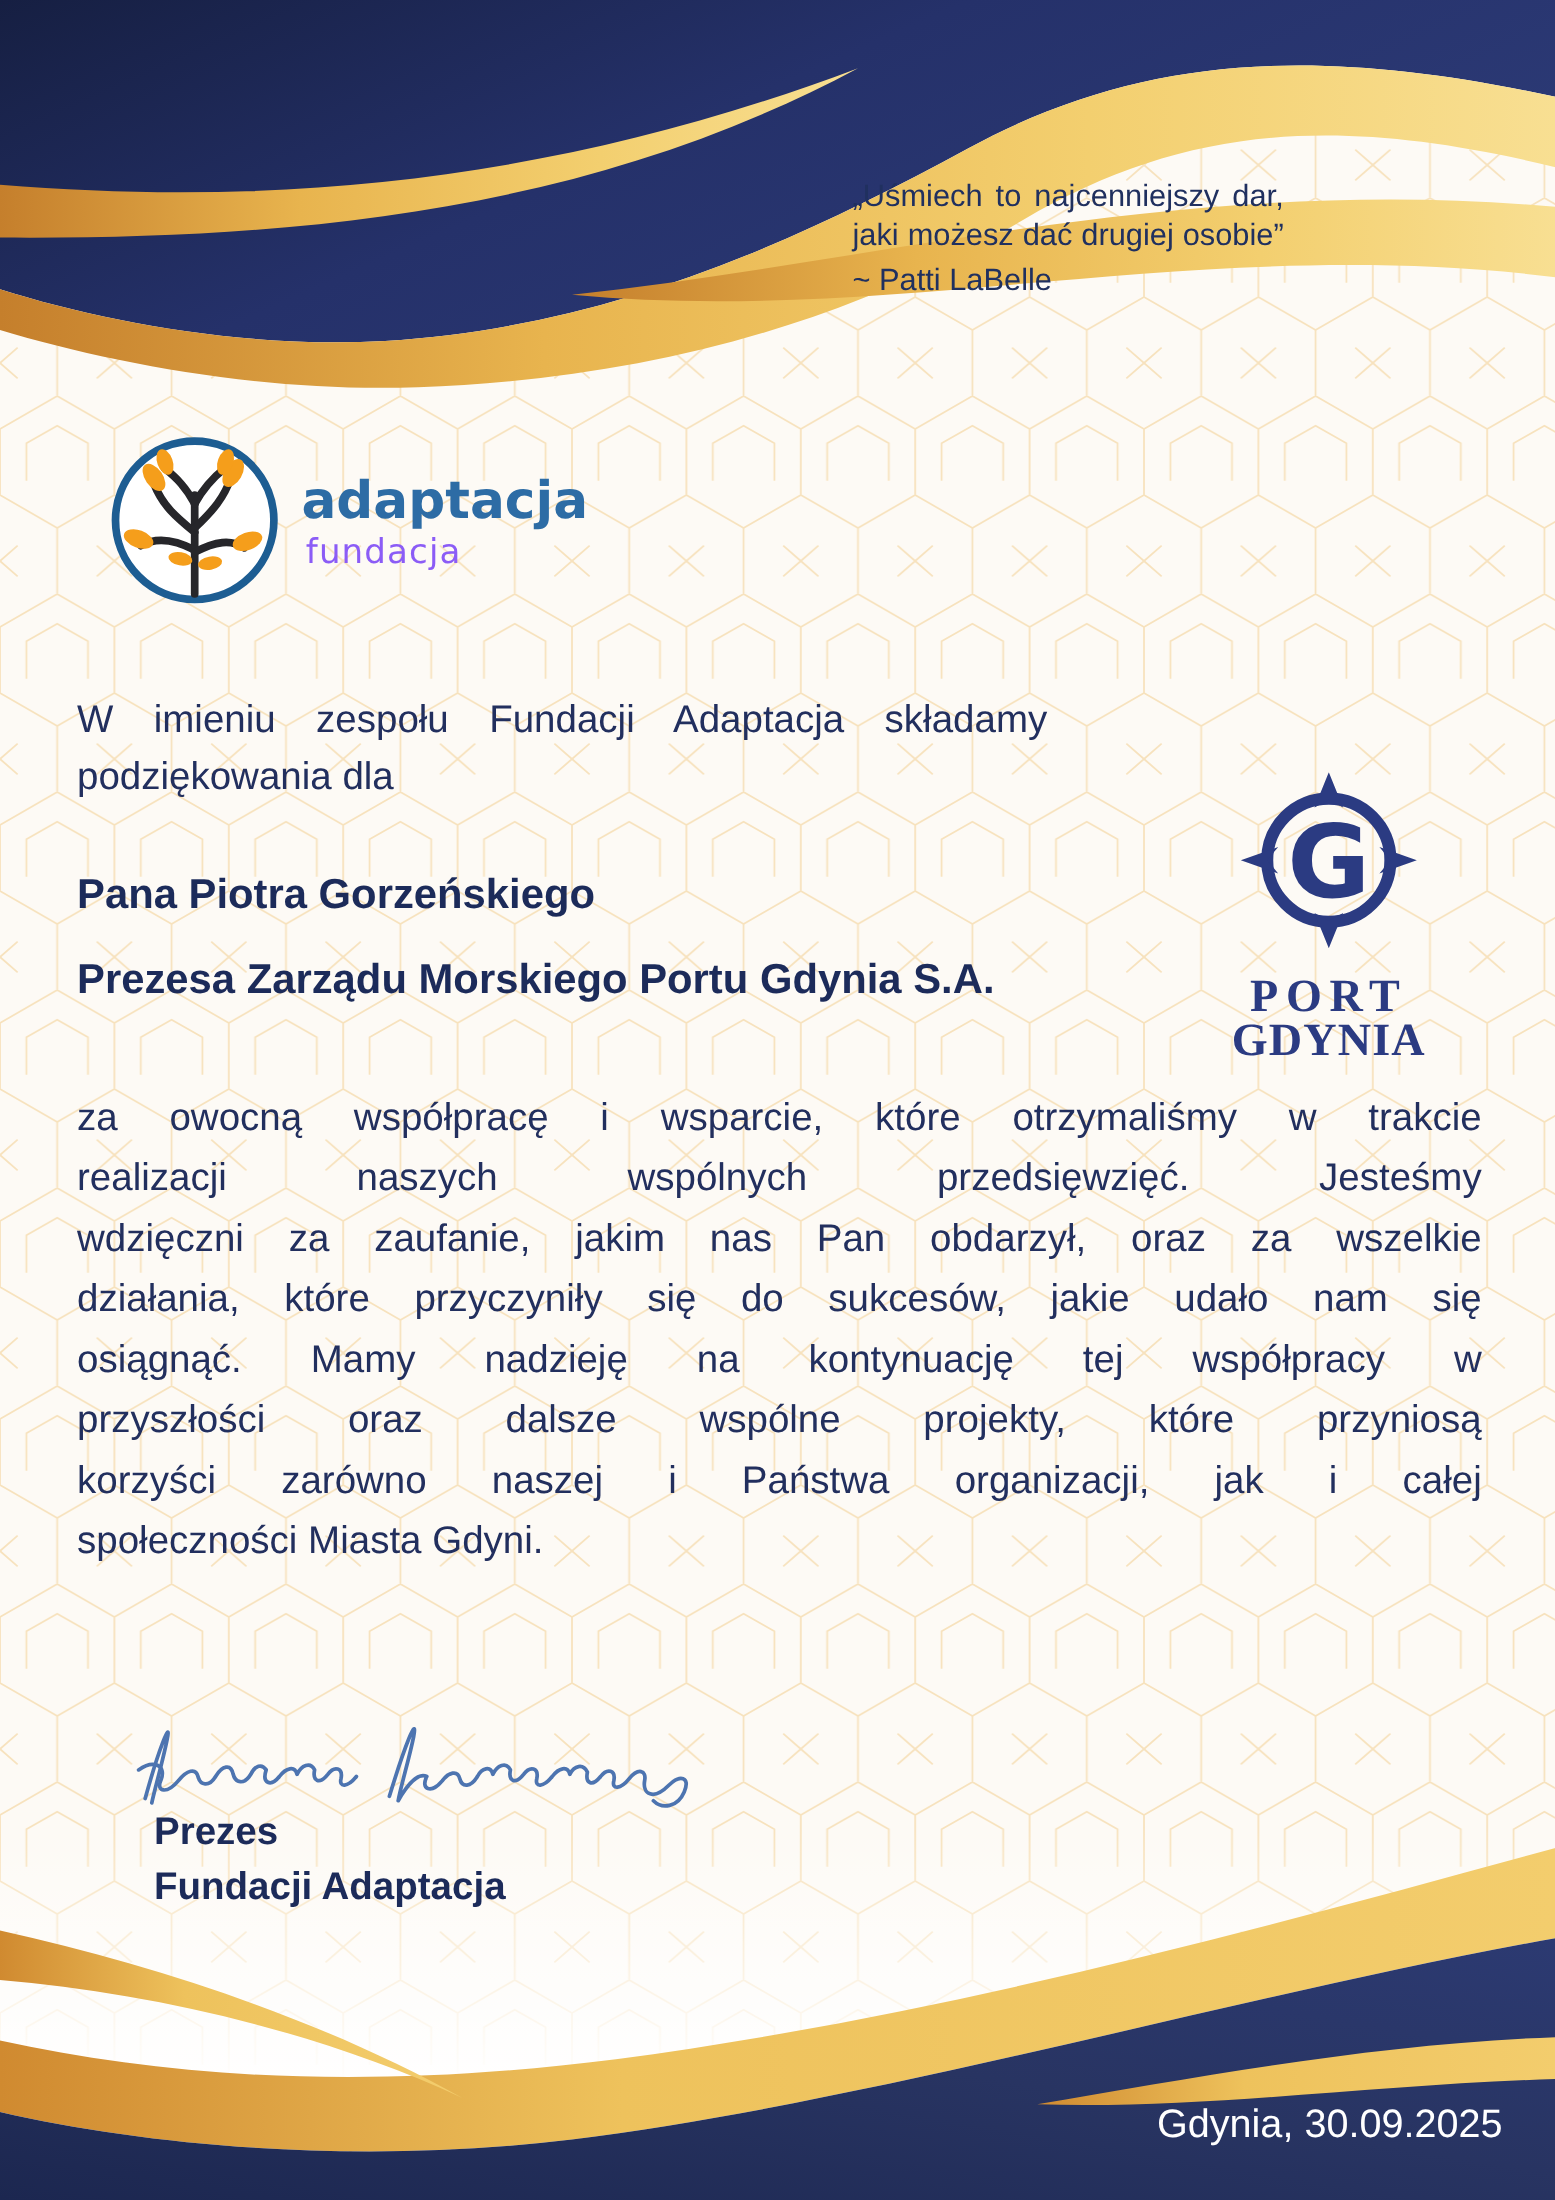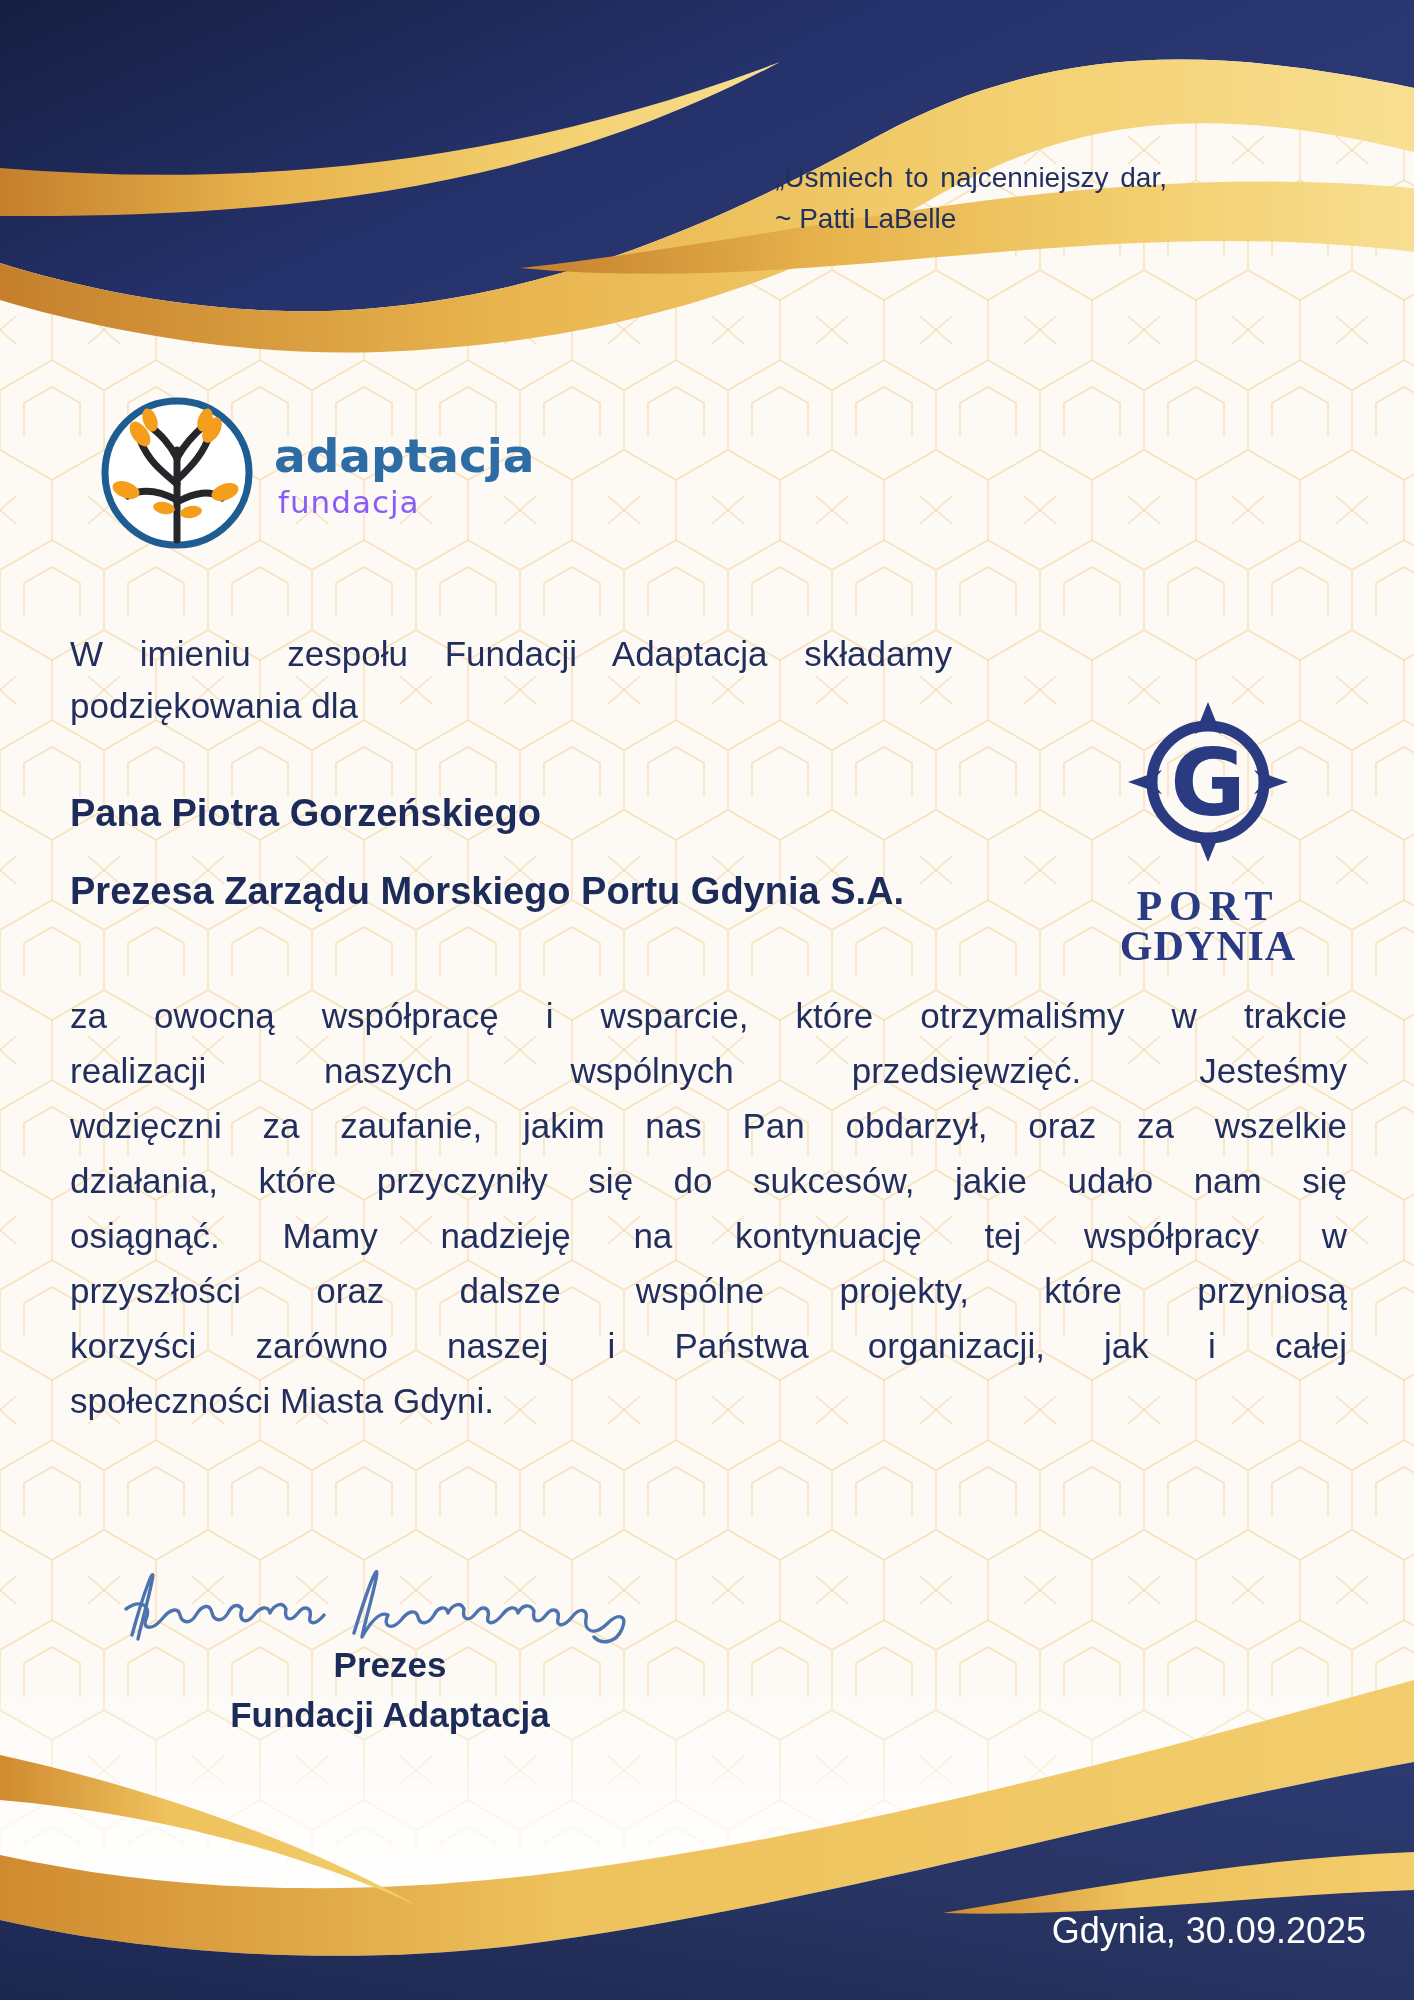--- a/index.html
+++ b/index.html
@@ -41,21 +41,21 @@
   .body-text{left:70px; top:988px; width:1277px; font-size:35px; line-height:55px; color:#222f5e;}
 
   
   .plogo{left:1100px; top:702px; width:216px; text-align:center; color:#2b3b82;}
   .plogo .port-words{font-family:"Liberation Serif", serif; font-weight:bold; line-height:40px; margin-top:24px;}
   .plogo .w1{font-size:42px; letter-spacing:7px;}
   .plogo .w2{font-size:42px; letter-spacing:1px;}
 
   
   .sig-svg{left:118px; top:1543px;}
-  .sig-block{left:140px; top:1640px; width:500px; text-align:center;
+  .sig-block{left:140px; top:1640px; width:500px; 
              font-size:35px; font-weight:bold; color:#1c2b5a; line-height:50px;}
 
   
   .date{left:0; top:1910px; width:1366px; text-align:right; font-size:36px; color:#ffffff;}
 </style>
 </head>
 <body>
 
 <div class="page">
 
@@ -119,20 +119,21 @@
     <path fill="url(#goldBottom)" d="M0,315 C150,348 300,400 420,467 C290,407 140,372 0,360 Z"></path>
 
     <path fill="url(#navyBottom)" d="M0,560 L0,480 C140,512 330,528 520,505 C800,470 1120,375 1414,322 L1414,560 Z"></path>
 
     <path fill="url(#goldBottom)" d="M943,473 C1090,448 1250,418 1414,412 L1414,450 C1250,455 1090,478 943,473 Z"></path>
   </svg>
 
   <div class="abs quote">
     <div class="lines">
         <div>„Uśmiech to najcenniejszy dar,</div>
+        <div>jaki możesz dać drugiej osobie”</div>
       </div>
     <div class="quote-attr">~ Patti LaBelle</div>
   </div>
 
   <div class="abs flogo">
     <svg width="160" height="170" viewBox="0 0 160 170">
       <circle cx="79" cy="85" r="72" fill="#ffffff" stroke="#1d5d92" stroke-width="7"></circle>
       <g fill="none" stroke="#26262a" stroke-width="7" stroke-linecap="round">
         <path d="M79,152 L79,62"></path>
         <path d="M79,96 C62,82 50,72 42,52"></path>

